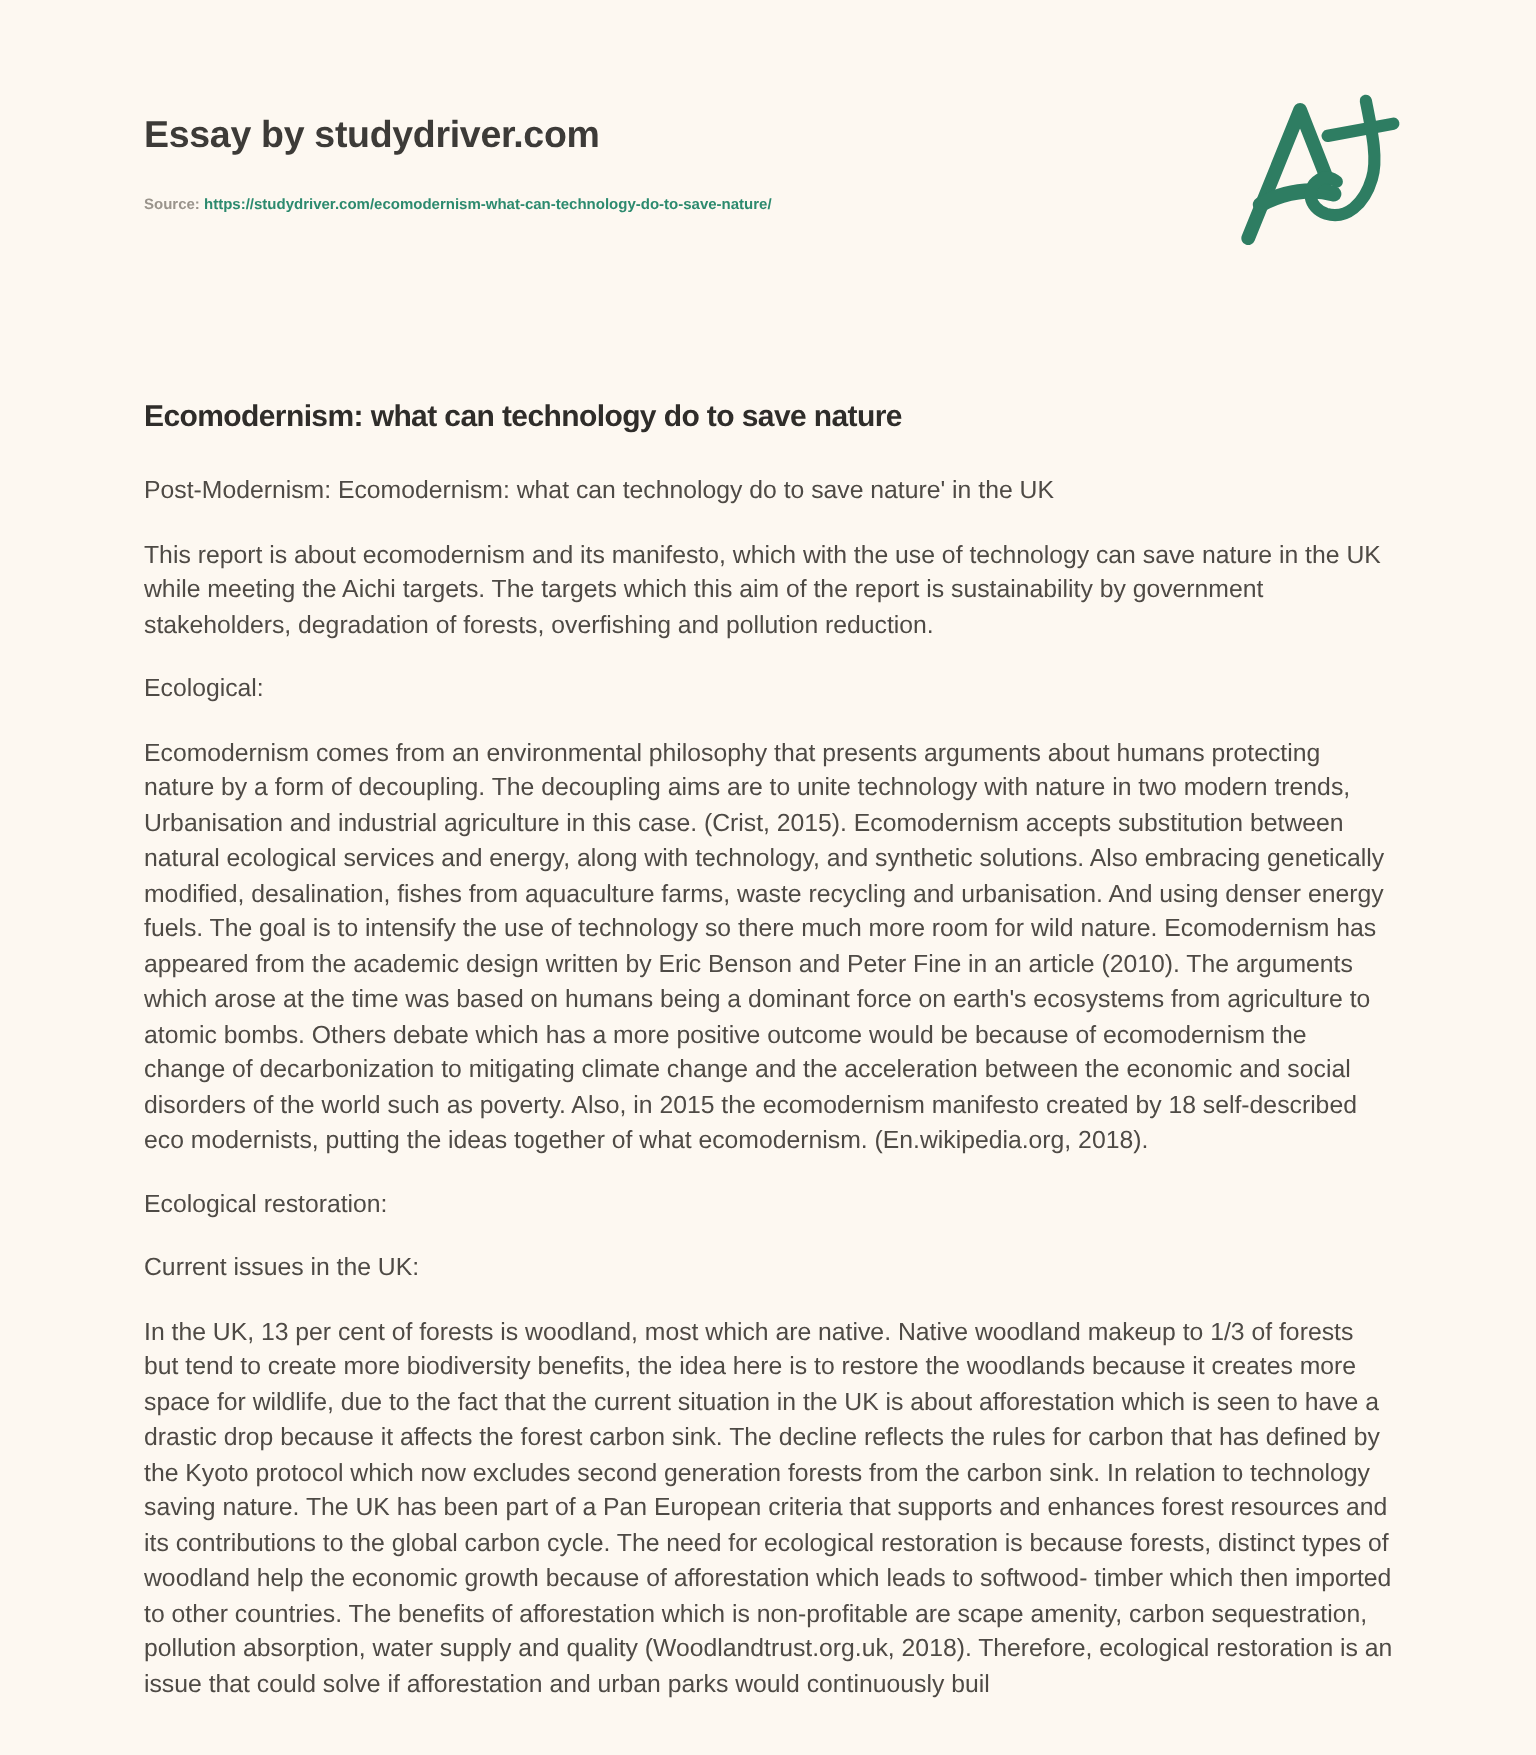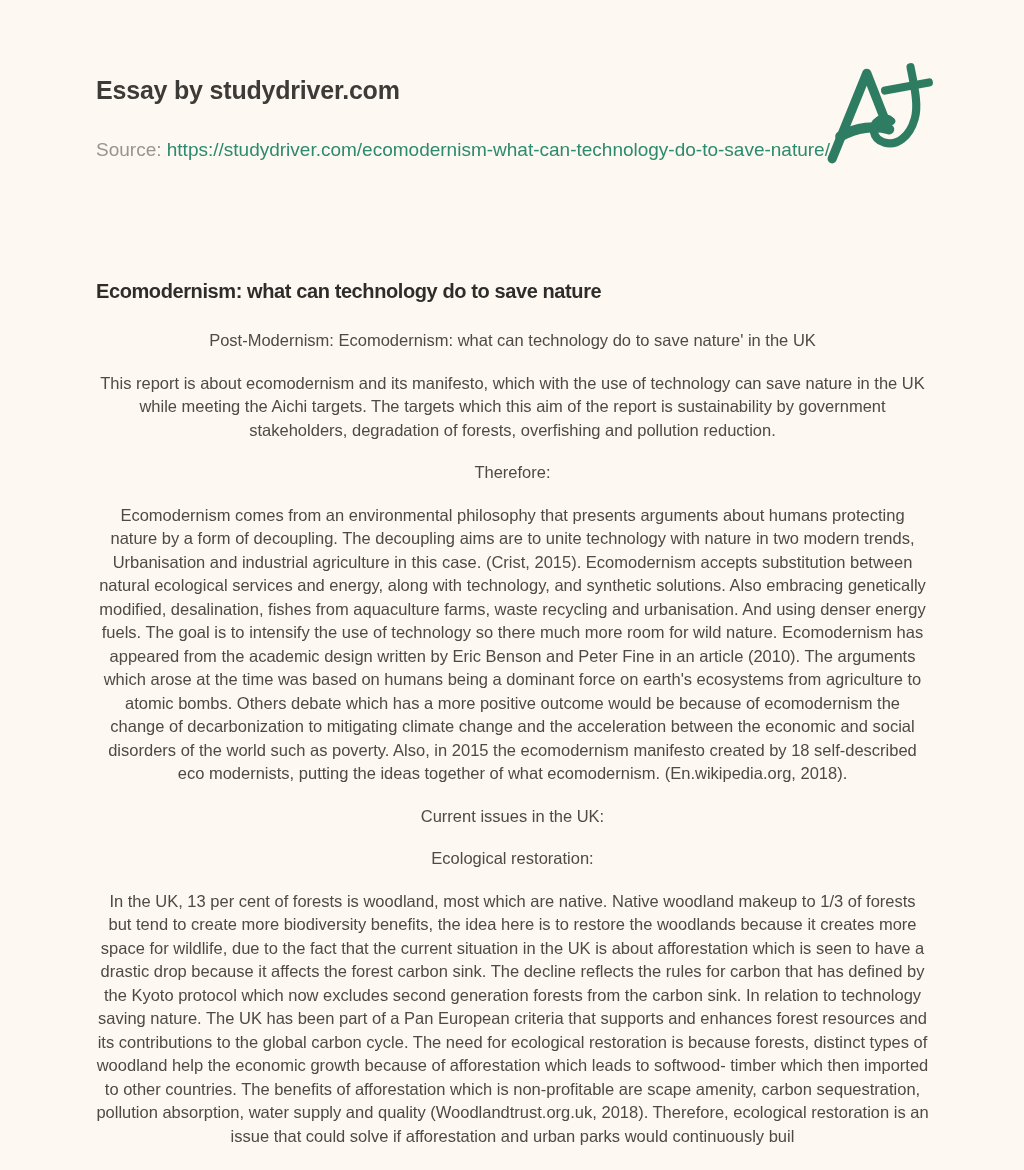--- a/index.html
+++ b/index.html
@@ -19,23 +19,24 @@
     width: 929px; 
   }
   .doc-header-title {
     font-size: 25px;
     line-height: 28px;
     font-weight: 700;
     color: #3d3b38;
     letter-spacing: -0.2px;
   }
   .source-line {
-    margin-top: 37px;
-    font-size: 19px;
+    margin-top: 24px;
+    font-size: 10px;
     line-height: 17px;
+    font-weight: bold;
   }
   .source-label {
     color: #9a948c;
   }
   .source-link {
     color: #2c8a6e;
     text-decoration: none;
   }
   .logo {
     position: absolute;
@@ -51,21 +52,20 @@
     font-weight: 700;
     color: #2f2d2a;
     letter-spacing: -0.4px;
   }
   .body-text p {
     margin-top: 19px;
     font-size: 16.5px;
     line-height: 23.5px;
     color: #4e4a45;
     width: 833px;
-    text-align: center;
   }
 </style>
 </head>
 <body>
 
 <div class="page">
 
   <svg class="logo" viewBox="0 0 110 100" fill="none" xmlns="http://www.w3.org/2000/svg">
     <g stroke="#2e7d62" stroke-linecap="round" stroke-linejoin="round" fill="none">
       <path d="M8 94 L42 10 L60 56" stroke-width="9"></path>
@@ -81,21 +81,21 @@
     <div class="source-line">
       <span class="source-label">Source:</span>
       <a href="#" class="source-link">https://studydriver.com/ecomodernism-what-can-technology-do-to-save-nature/</a>
     </div>
 
     <h1 class="article-title">Ecomodernism: what can technology do to save nature</h1>
 
     <div class="body-text">
       <p>Post-Modernism: Ecomodernism: what can technology do to save nature' in the UK</p>
       <p>This report is about ecomodernism and its manifesto, which with the use of technology can save nature in the UK while meeting the Aichi targets. The targets which this aim of the report is sustainability by government stakeholders, degradation of forests, overfishing and pollution reduction.</p>
-      <p>Therefore:</p>
+      <p>Ecological:</p>
       <p>Ecomodernism comes from an environmental philosophy that presents arguments about humans protecting nature by a form of decoupling. The decoupling aims are to unite technology with nature in two modern trends, Urbanisation and industrial agriculture in this case. (Crist, 2015). Ecomodernism accepts substitution between natural ecological services and energy, along with technology, and synthetic solutions. Also embracing genetically modified, desalination, fishes from aquaculture farms, waste recycling and urbanisation. And using denser energy fuels. The goal is to intensify the use of technology so there much more room for wild nature. Ecomodernism has appeared from the academic design written by Eric Benson and Peter Fine in an article (2010). The arguments which arose at the time was based on humans being a dominant force on earth's ecosystems from agriculture to atomic bombs. Others debate which has a more positive outcome would be because of ecomodernism the change of decarbonization to mitigating climate change and the acceleration between the economic and social disorders of the world such as poverty. Also, in 2015 the ecomodernism manifesto created by 18 self-described eco modernists, putting the ideas together of what ecomodernism. (En.wikipedia.org, 2018).</p>
+      <p>Ecological restoration:</p>
       <p>Current issues in the UK:</p>
-      <p>Ecological restoration:</p>
       <p>In the UK, 13 per cent of forests is woodland, most which are native. Native woodland makeup to 1/3 of forests but tend to create more biodiversity benefits, the idea here is to restore the woodlands because it creates more space for wildlife, due to the fact that the current situation in the UK is about afforestation which is seen to have a drastic drop because it affects the forest carbon sink. The decline reflects the rules for carbon that has defined by the Kyoto protocol which now excludes second generation forests from the carbon sink. In relation to technology saving nature. The UK has been part of a Pan European criteria that supports and enhances forest resources and its contributions to the global carbon cycle. The need for ecological restoration is because forests, distinct types of woodland help the economic growth because of afforestation which leads to softwood- timber which then imported to other countries. The benefits of afforestation which is non-profitable are scape amenity, carbon sequestration, pollution absorption, water supply and quality (Woodlandtrust.org.uk, 2018). Therefore, ecological restoration is an issue that could solve if afforestation and urban parks would continuously buil</p>
     </div>
   </div>
 
 </div>
 
 </body></html>

